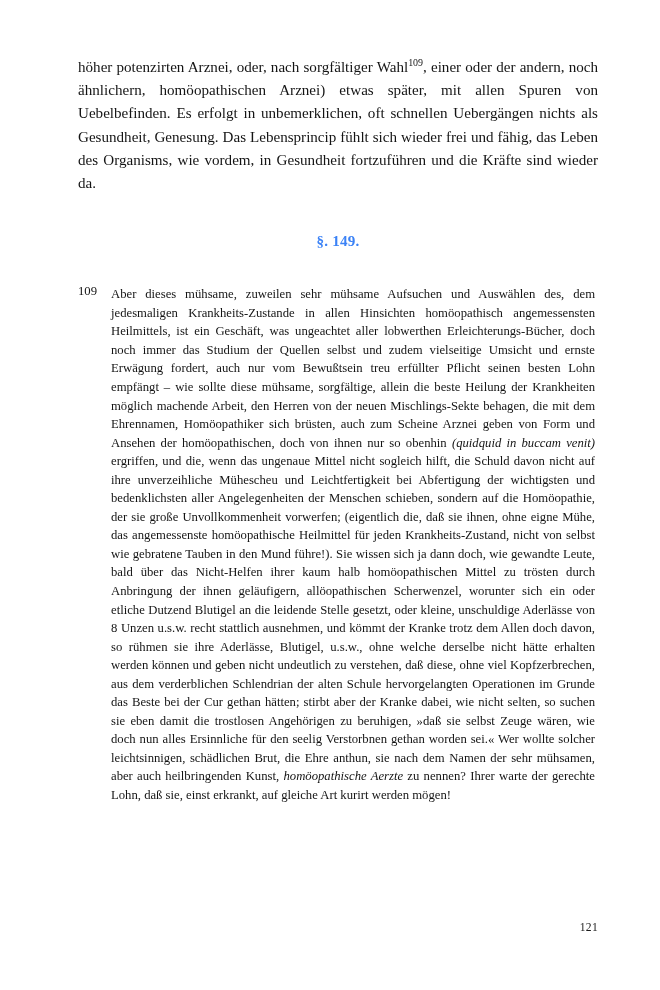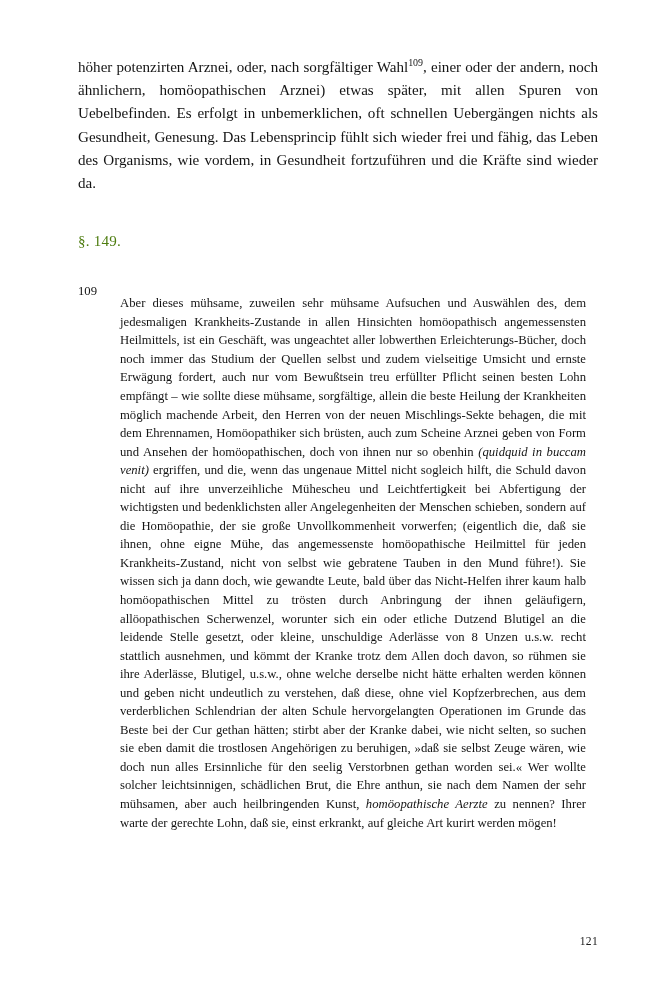--- a/index.html
+++ b/index.html
@@ -35,56 +35,56 @@
   }
   .body-text.first {
     margin-top: 4px;
   }
   sup.fn-marker {
     font-size: 0.66em;
     vertical-align: super;
     line-height: 0;
   }
   .section-heading {
-    text-align: left;
-    font-weight: normal;
+    text-align: center;
+    font-weight: bold;
     font-size: 15.1px;
     margin: 38px 0 24px 0;
     letter-spacing: 0.2px;
-    color: #4d7c0f;
+    color: #3b82f6;
   }
   .footnote-block {
     margin-top: 32px;
     display: flex;
     align-items: flex-start;
     font-size: 12.7px;
     line-height: 18.55px;
     color: #141414;
   }
   .footnote-num {
     width: 30px;
     flex: 0 0 30px;
     text-align: left;
     font-size: 12.7px;
     line-height: 18.55px;
   }
   .footnote-text {
     flex: 1 1 auto;
     text-align: justify;
     text-justify: inter-word;
-    margin: 12px;
+    margin: 3px;
     hyphens: manual;
   }
   .footnote-text i {
     font-style: italic;
   }
   .page-number {
     position: absolute;
     right: 62px;
-    bottom: 42px;
+    bottom: 56px;
     font-size: 11.6px;
     color: #1a1a1a;
     letter-spacing: 0.3px;
   }
 </style>
 </head>
 <body>
 
 <div class="page">
 

